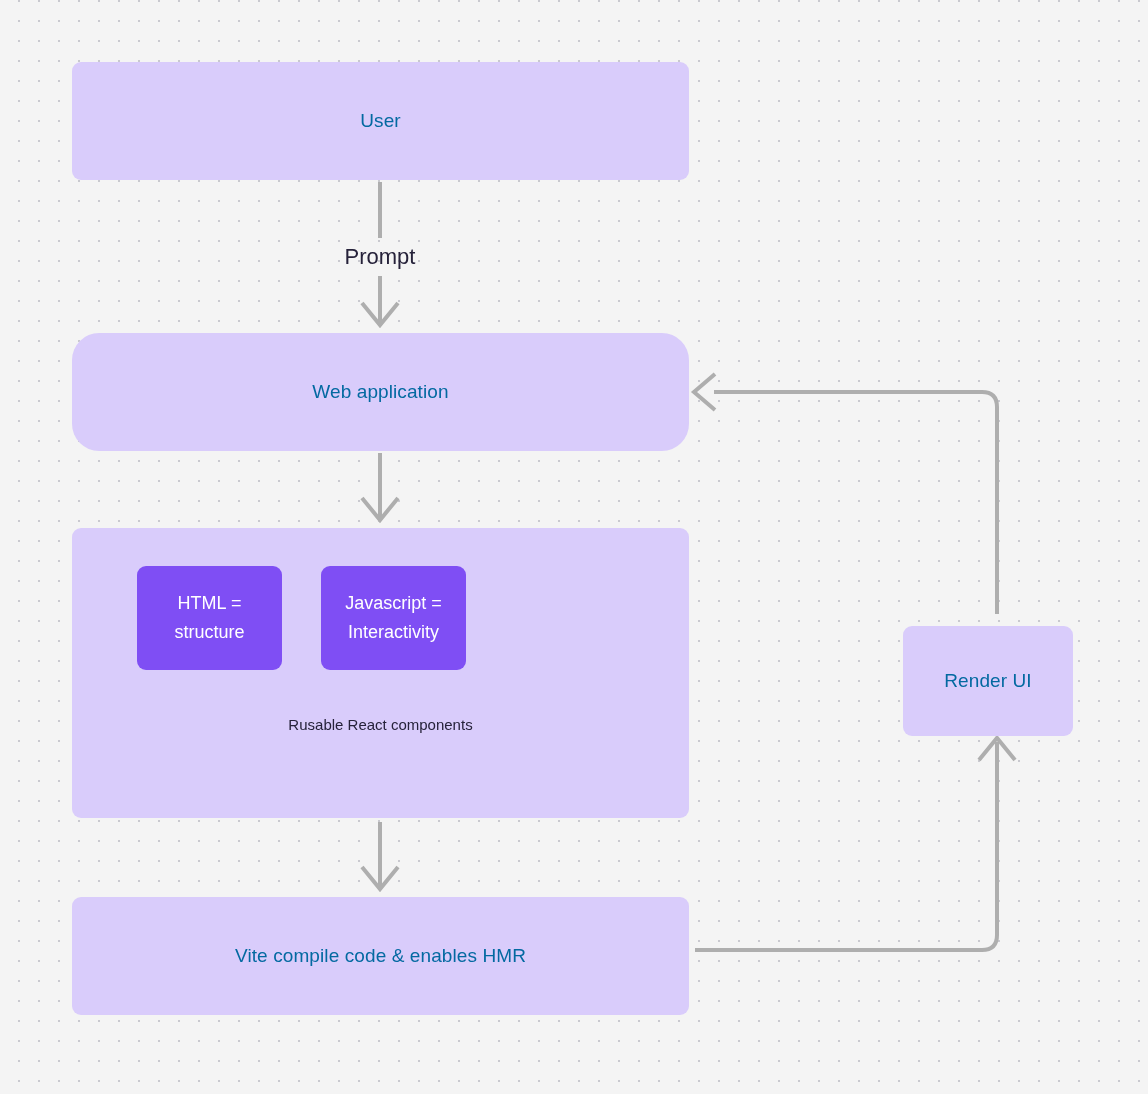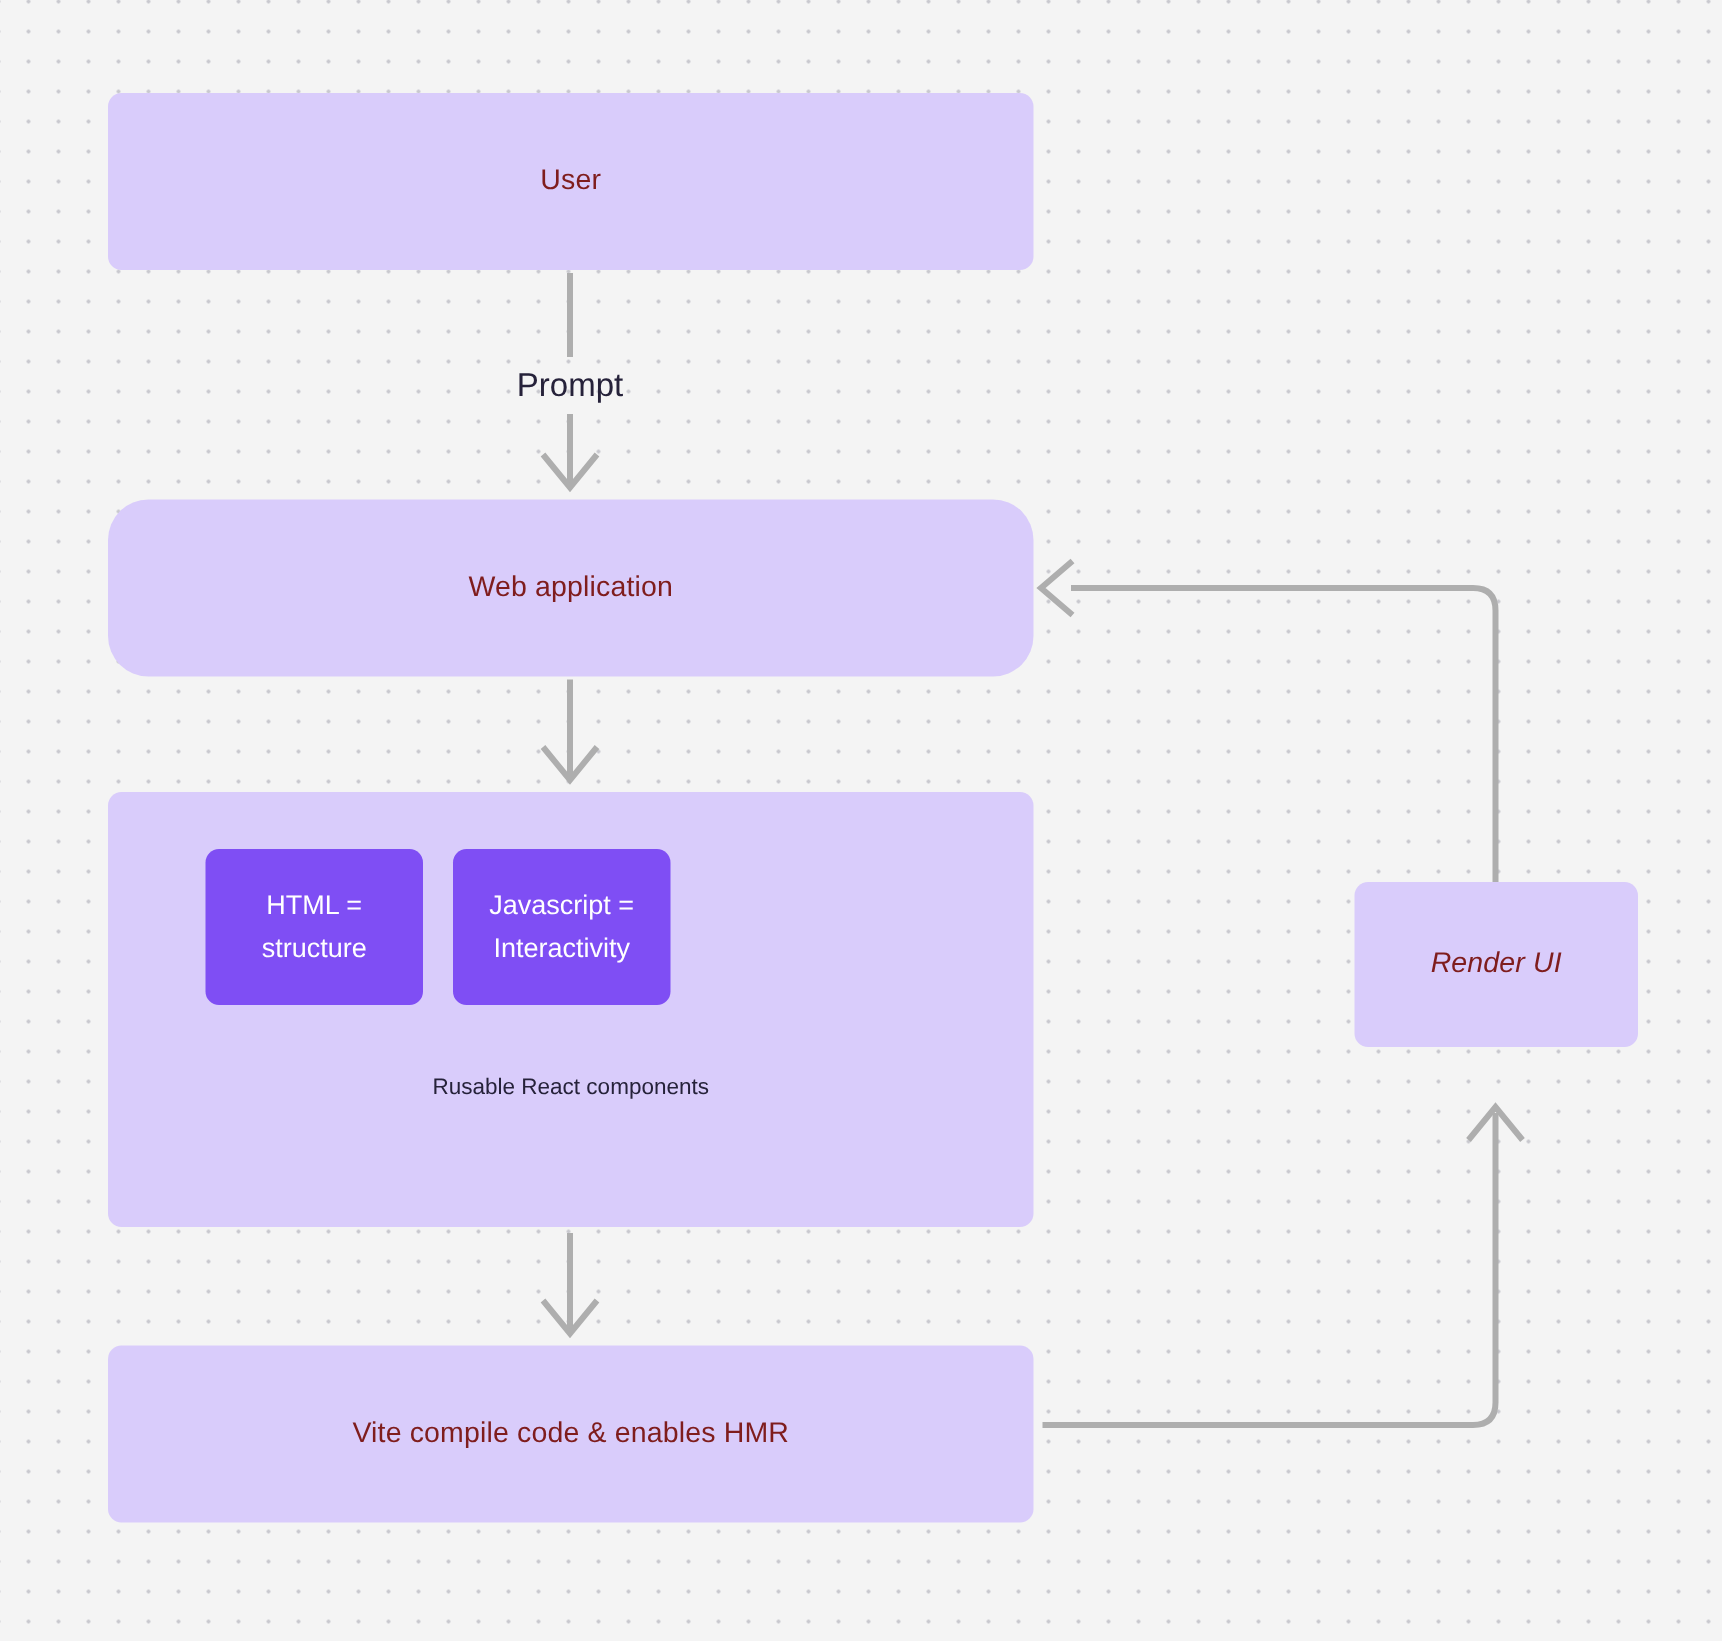--- a/index.html
+++ b/index.html
@@ -23,41 +23,41 @@
   .node {
     position: absolute;
     background: #d9ccfb;
     border-radius: 9px;
     display: flex;
     align-items: center;
     justify-content: center;
   }
   .node-label {
     font-size: 19px;
-    color: #7f1d1d;
+    color: #0369a1;
     letter-spacing: .1px;
     text-align: center;
     line-height: 1.35;
   }
 
   #node-user        { left: 72px;  top: 62px;  width: 617px; height: 118px; }
   #node-webapp      { left: 72px;  top: 333px; width: 617px; height: 118px; border-radius: 27px; }
   #node-components  { left: 72px;  top: 528px; width: 617px; height: 290px;
                       display: block; }
   #node-vite        { left: 72px;  top: 897px; width: 617px; height: 118px; }
-  #node-render      { left: 903px; top: 588px; width: 189px; height: 110px; font-style: italic; }
+  #node-render      { left: 903px; top: 626px; width: 170px; height: 110px; }
 
   
   .chip-row {
     position: absolute;
     left: 65px;
     top: 38px;
     width: 420px;
     display: flex;
-    gap: 20px;
+    gap: 39px;
   }
   .chip {
     width: 145px;
     height: 104px;
     background: #7f4ef4;
     border-radius: 9px;
     display: flex;
     align-items: center;
     justify-content: center;
   }

